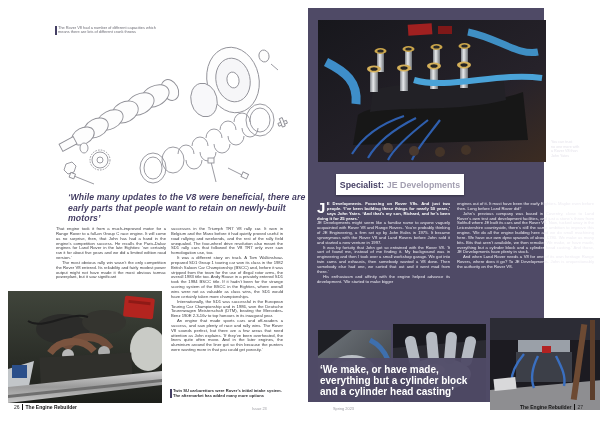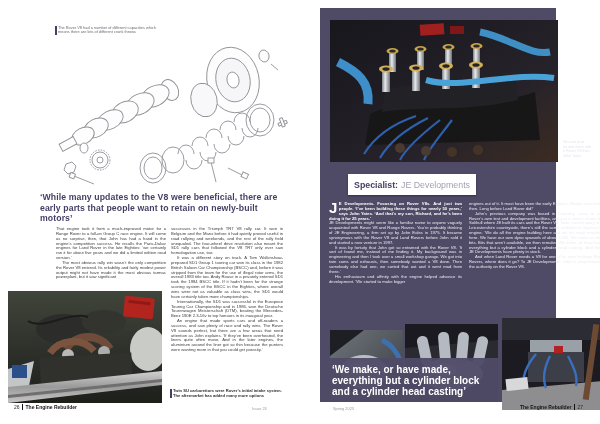--- a/index.html
+++ b/index.html
@@ -27,21 +27,21 @@
   .footer .vbar{width:1px;height:6px;background:#111;}
   .footer .bold{font-weight:bold;color:#151515;}
   .tinygray{font-size:3.9px;color:#9a9aa0;}
   
   .dark-page{background:#4f4a66;}
   .spec-box{
     background:#ffffff;display:flex;align-items:center;justify-content:center;
     gap:3px;box-shadow:0 1px 2px rgba(0,0,0,0.35);
   }
   .spec-label{font-size:8.8px;font-weight:bold;color:#453f64;}
-  .spec-name{font-size:8.8px;font-weight:normal;color:#a39fb1;}
+  .spec-name{font-size:8.8px;font-weight:bold;color:#a39fb1;}
   .darkcol{
     font-size:4.2px;line-height:4.85px;color:#eceaf1;text-align:justify;overflow:hidden;
   }
   .darkcol p{margin:0;}
   .darkcol p + p{text-indent:6px;}
   .darkcol .intro{font-weight:bold;color:#ffffff;}
   .dropcap{float:left;font-size:15px;line-height:12.5px;font-weight:bold;color:#ffffff;margin-right:1.5px;}
   .cap-white{font-size:3.7px;line-height:4.6px;color:#e4e2ea;white-space:pre-line;}
   .pull-quote-right{
     background:rgba(79,74,102,0.95);color:#ffffff;font-weight:bold;
@@ -111,21 +111,21 @@
           <rect x="42" y="135" width="5" height="5" transform="rotate(20 44 137)"></rect>
 
           <line x1="183" y1="124" x2="188" y2="144"></line>
           <rect x="180" y="120" width="6" height="5"></rect>
           <line x1="200" y1="130" x2="216" y2="138"></line>
           <rect x="214" y="135" width="6" height="5" transform="rotate(25 217 137)"></rect>
         </g>
       </svg>
     </div>
 
-    <div class="abs pull-quote-left" style="left:40px;top:192px;width:240px;">‘While many updates to the V8 were beneficial, there are
+    <div class="abs pull-quote-left" style="left:68px;top:192px;width:240px;font-style:italic;">‘While many updates to the V8 were beneficial, there are
 early parts that people want to retain on newly-built motors’</div>
 
     <div class="abs bodycol" style="left:56px;top:227px;width:110px;height:74px;">
         <p>That engine took it from a much-improved motor for a Range Rover to a full-on Group C race engine. It will come as no surprise, then, that John has had a hand in the engine’s competition success. He recalls the Paris-Dakar engines for Land Rover in the late Eighties: ‘we certainly ran it for about five years and we did a limited edition road version.’</p>
         <p>The most obvious rally win wasn’t the only competition the Rover V8 entered. Its reliability and fairly modest power output might not have made it the most obvious tarmac powerplant, but it saw significant</p>
       </div>
     <div class="abs bodycol" style="left:171px;top:227px;width:112px;height:158px;">
         <p>successes in the Triumph TR7 V8 rally car. It won in Belgium and the Manx before it had quietly proved useful in road rallying and weekends, and the rest of the rally field unequaled. The four-wheel drive revolution also meant the SD1 rally cars that followed the V8 TR7 only ever saw homologation use, too.</p>
         <p>It was a different story on track. A Tom Walkinshaw-prepared SD1 Group 1 touring car won its class in the 1982 British Saloon Car Championship (BSCC) and, before it was stripped from the team for the use of illegal rotor arms, the overall 1983 title too. Andy Rouse in a privately entered SD1 took the 1984 BSCC title. If it hadn’t been for the strange scoring system of the BSCC in the Eighties, where overall wins were not as valuable as class wins, the SD1 would have certainly taken more championships.</p>
         <p>Internationally, the SD1 was successful in the European Touring Car Championship and in 1986, won the Deutsche Tourenwagen Meisterschaft (DTM), beating the Mercedes-Benz 190E 2.3-16v to top honours in its inaugural year.</p>
@@ -170,21 +170,21 @@
 The aftermarket has added many more options</div>
 
     <div class="abs footer" style="left:14px;top:404px;">
       <span>26</span>
       <span class="vbar"></span>
       <span class="bold">The Engine Rebuilder</span>
     </div>
     <div class="abs tinygray" style="left:252px;top:406px;">Issue 23</div>
   </div>
 
-  <div class="abs dark-page" style="left:320px;top:8px;width:236px;height:394px;">
+  <div class="abs dark-page" style="left:308px;top:8px;width:236px;height:394px;">
 
     <div class="abs" style="left:10px;top:12px;width:228px;height:142px;overflow:hidden;">
       <svg width="228" height="142" viewBox="0 0 228 142">
         <defs>
           <linearGradient id="engBg" x1="0" y1="0" x2="1" y2="1">
             <stop offset="0" stop-color="#17171c"></stop>
               <stop offset="0.65" stop-color="#26222a"></stop>
               <stop offset="1" stop-color="#3c2c22"></stop>
           </linearGradient>
           <linearGradient id="trump" x1="0" y1="0" x2="1" y2="0">

